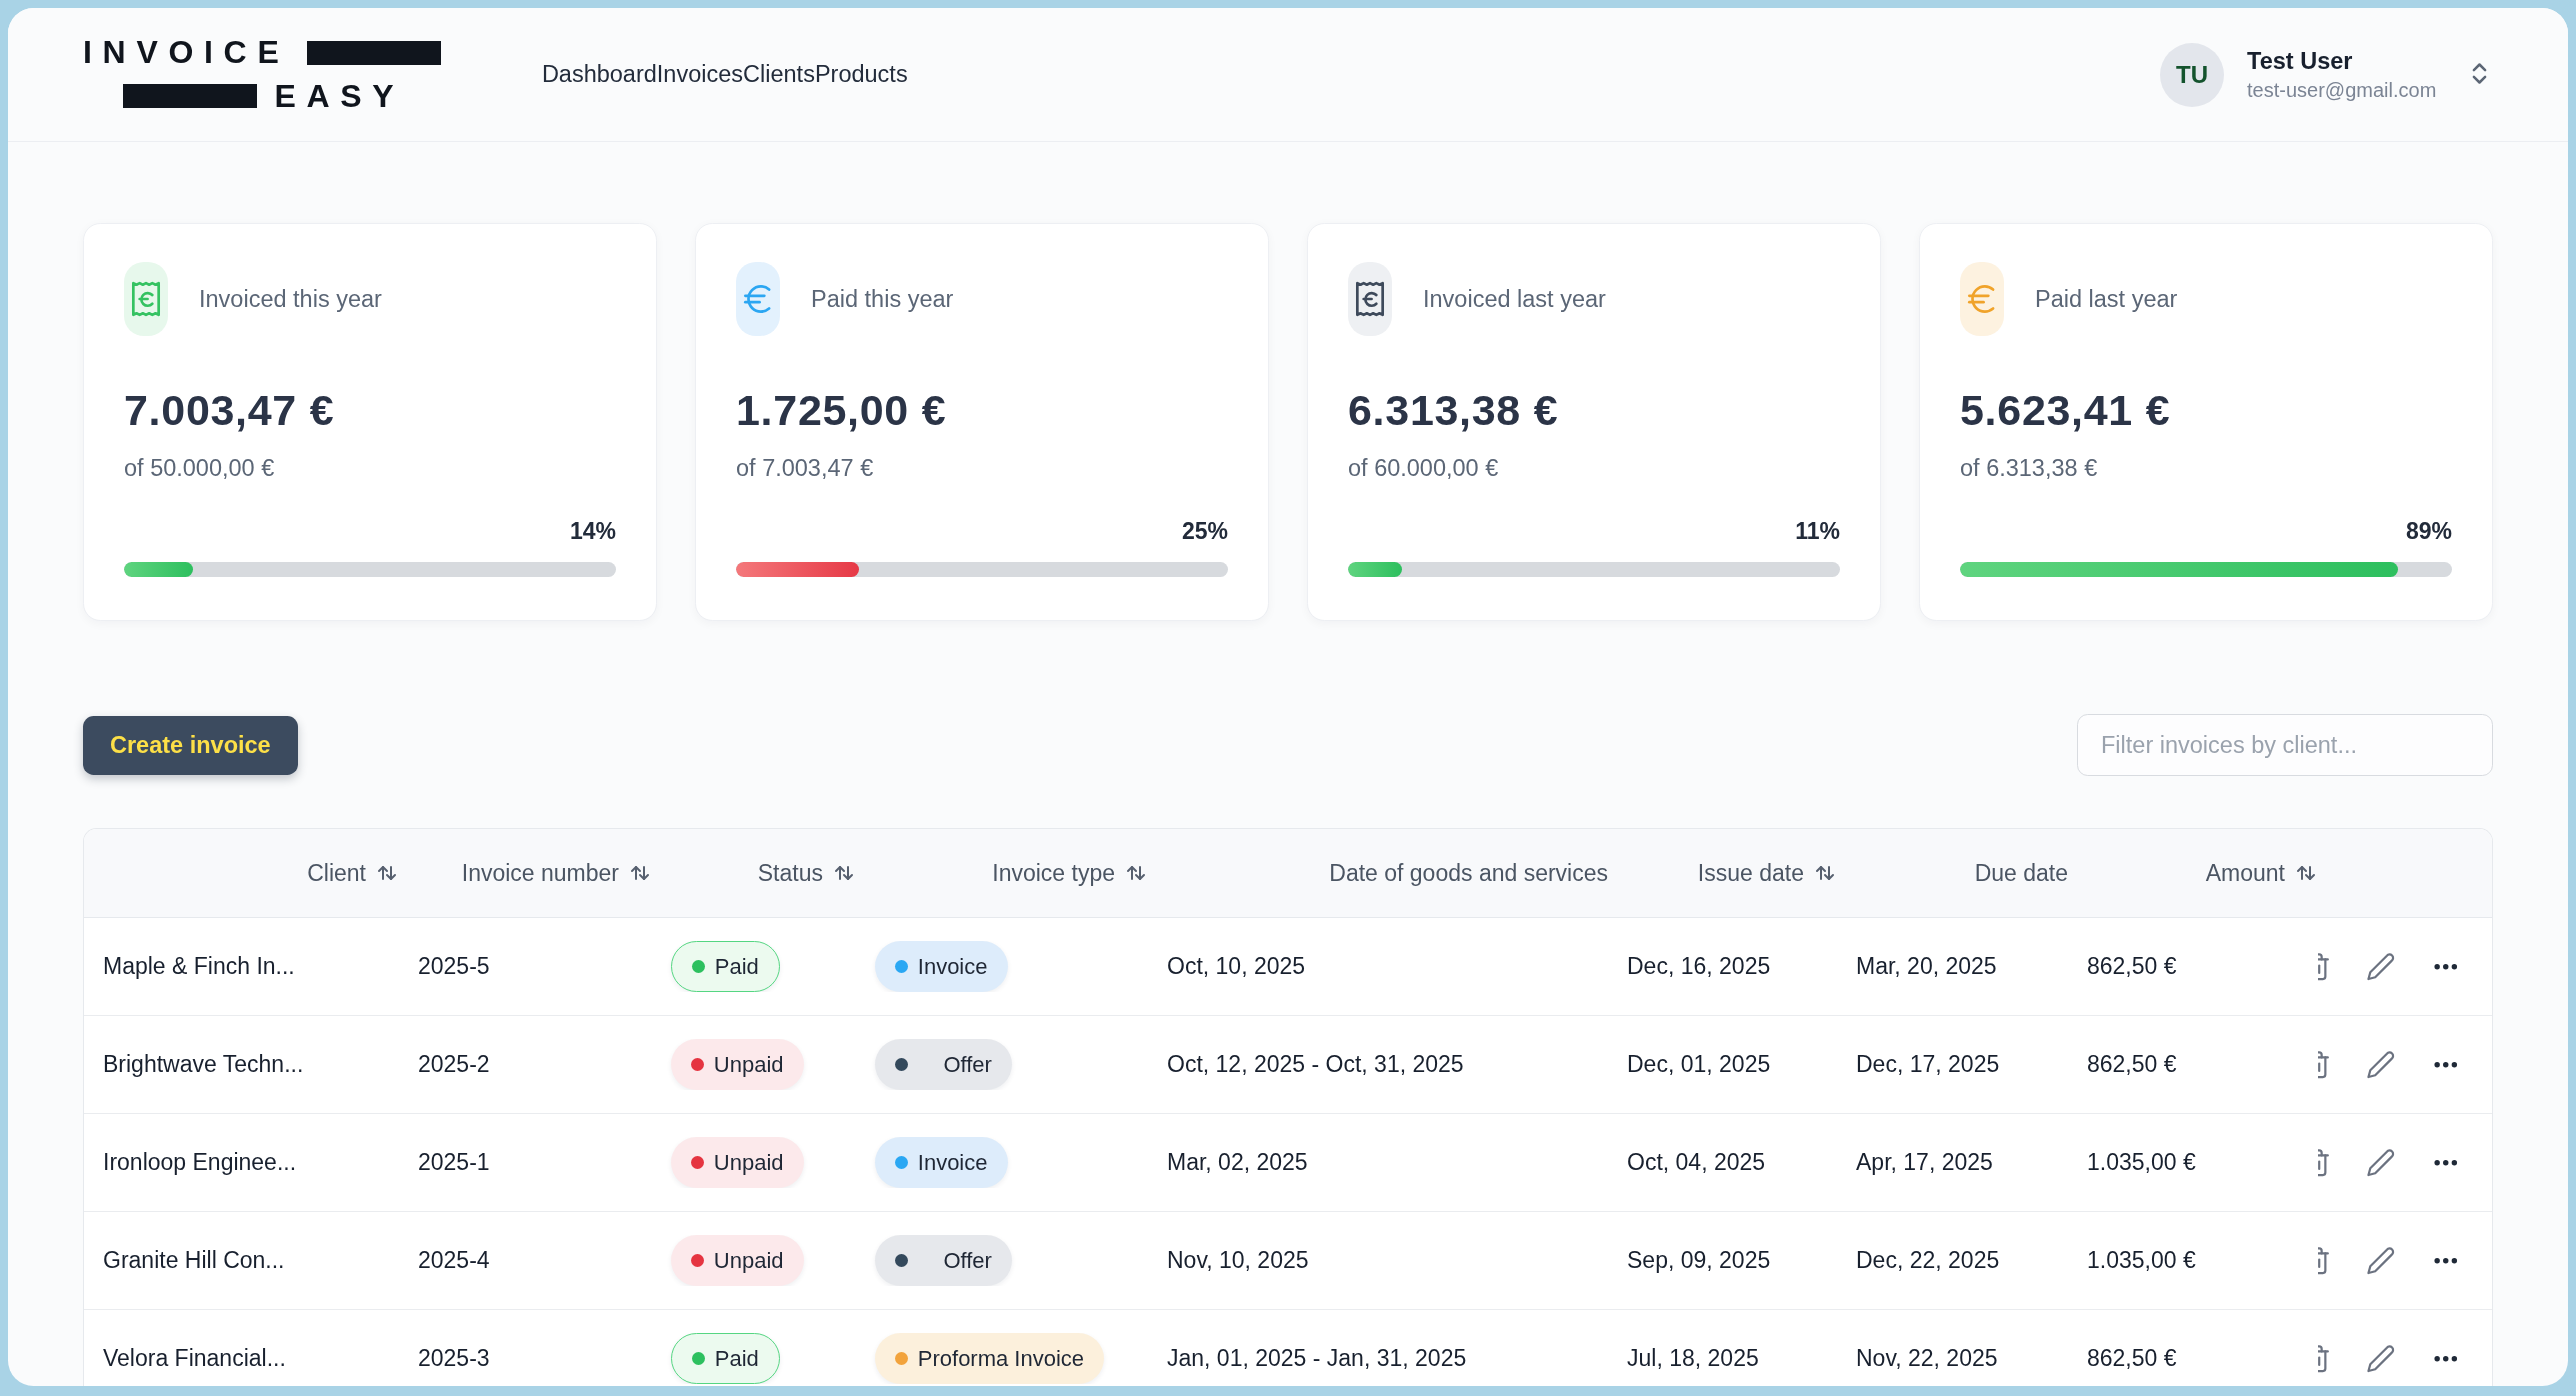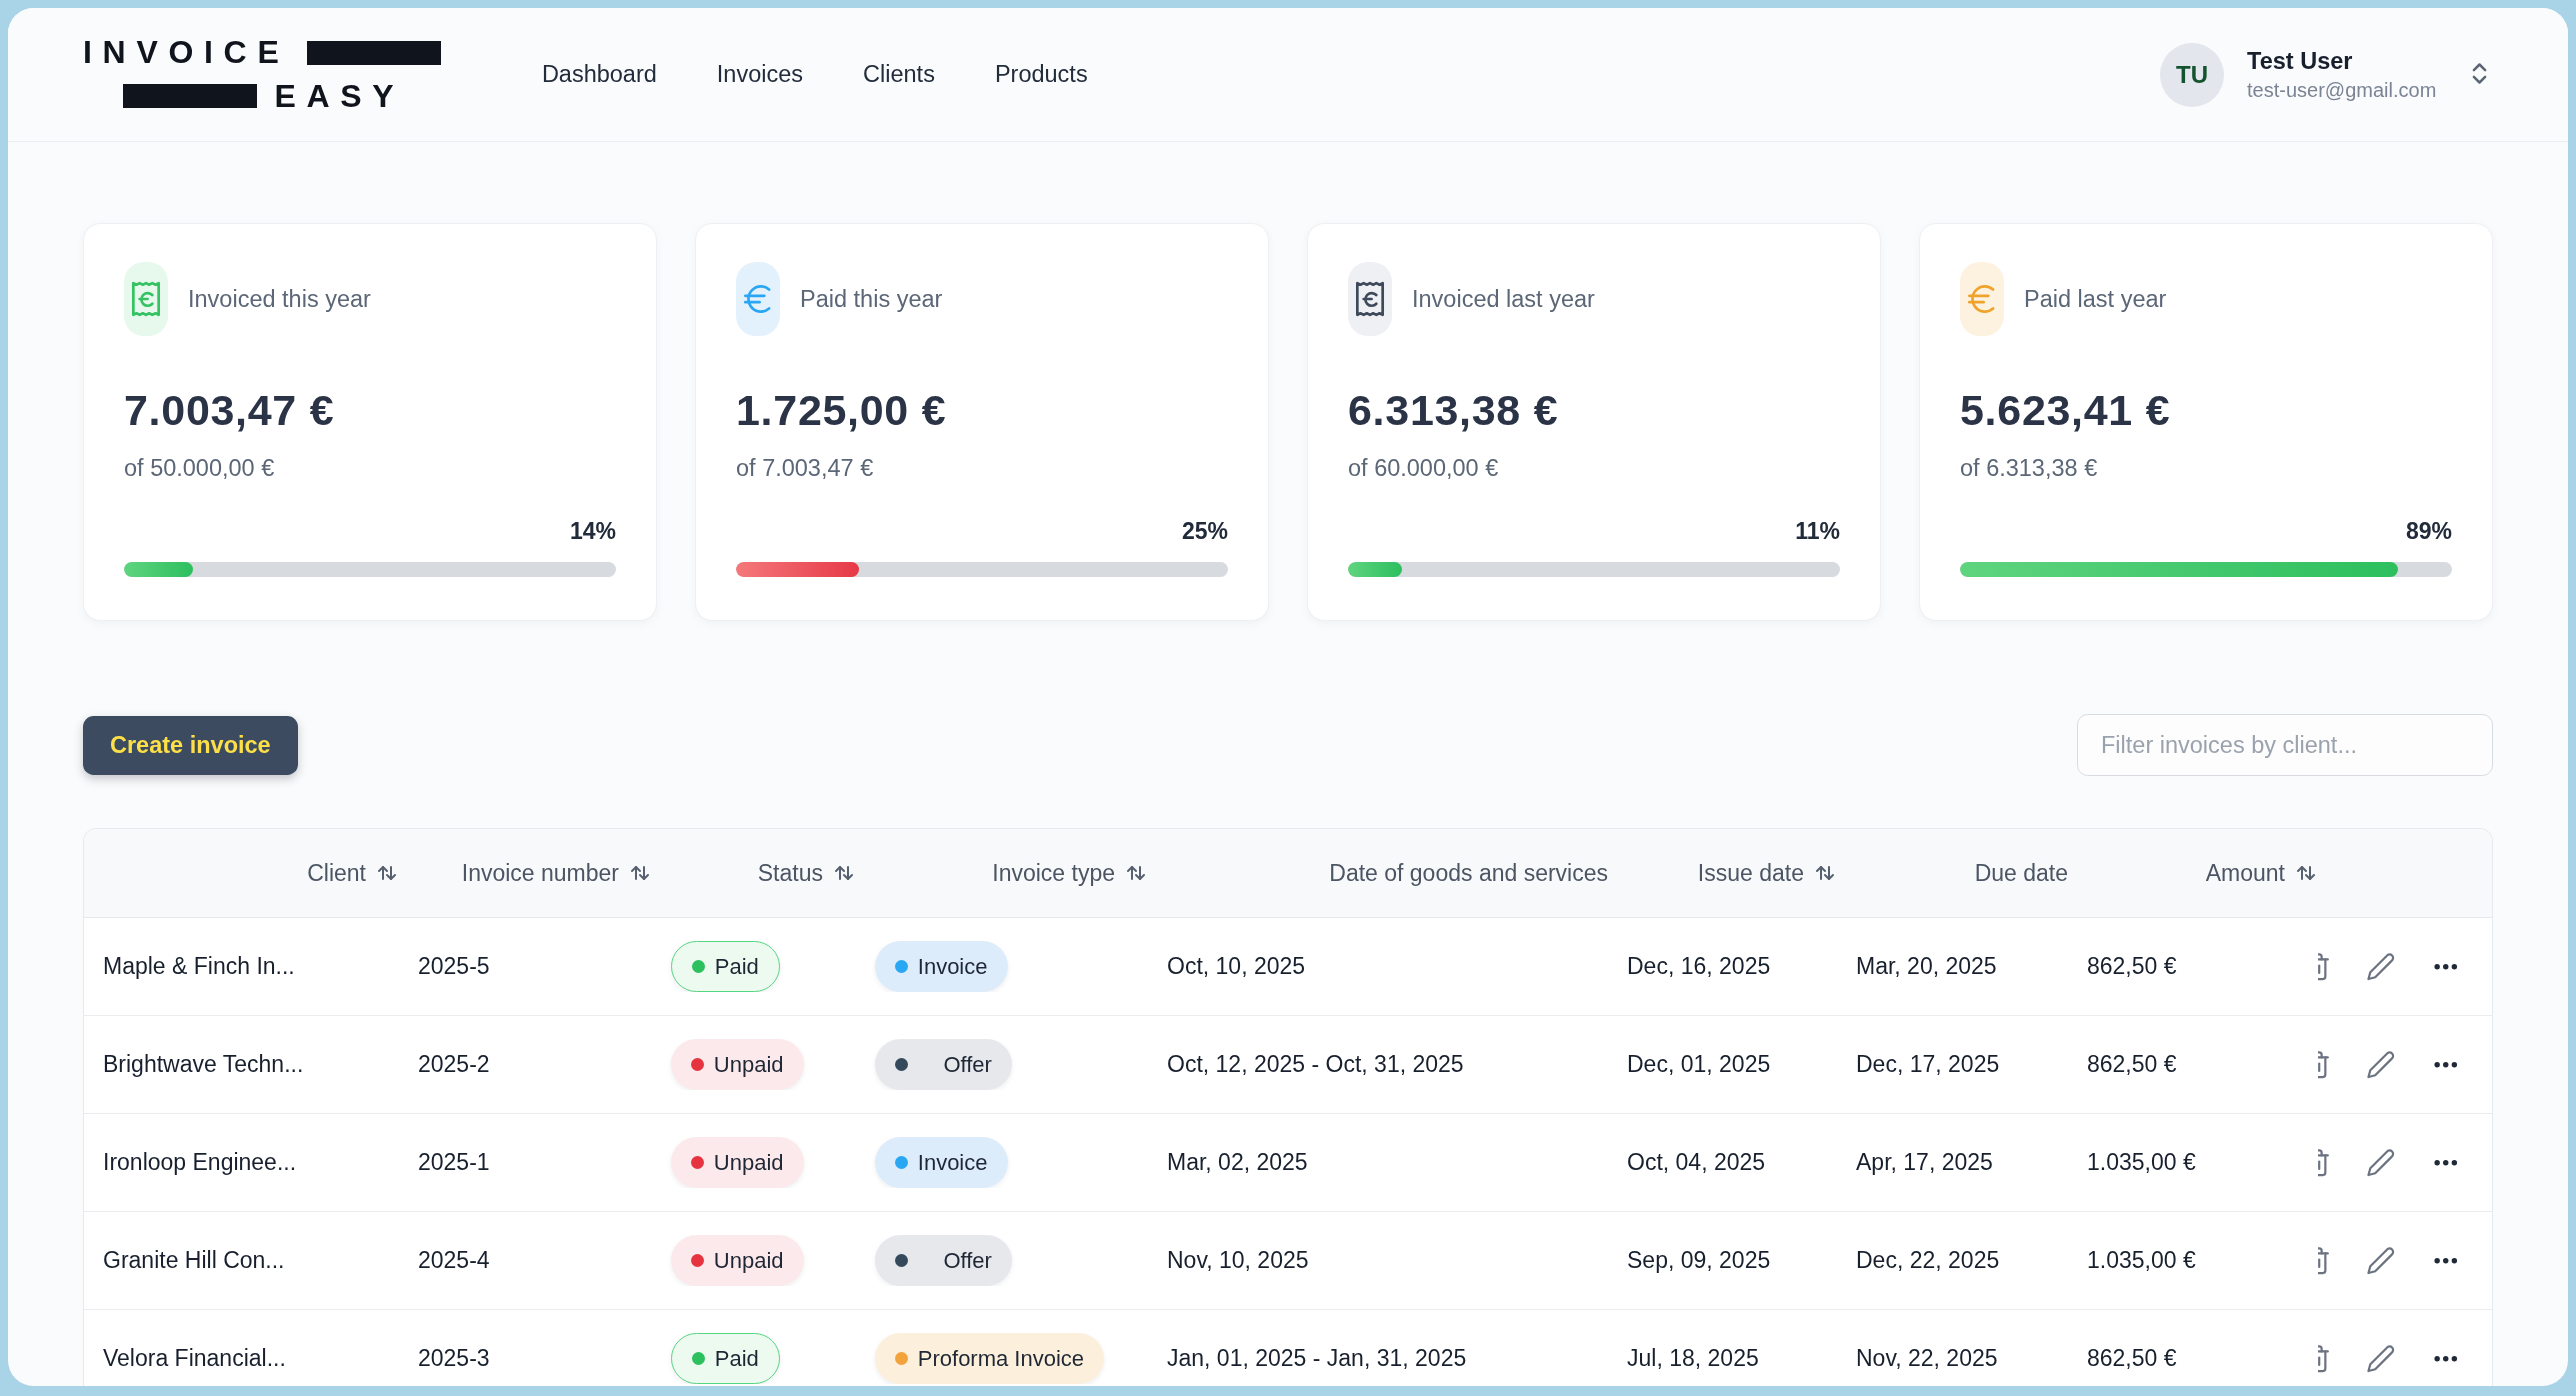--- a/index.html
+++ b/index.html
@@ -28,21 +28,21 @@
   .logo { display:flex; flex-direction:column; gap:6.7px; cursor:pointer; }
   .logo .row { display:flex; align-items:center; gap:17.4px; }
   .logo .word {
     font-size:32px; font-weight:800; letter-spacing:10.7px; color:#10151d;
   }
   .logo .bar { height:24px; background:#10151d; }
   .logo .bar.b1 { width:134px; }
   .logo .bar.b2 { width:134px; margin-left:40px; }
   .logo .row.second { margin-left:0; }
 
-  nav.mainnav { display:flex; gap:60px; margin-left:101px; }
+  nav.mainnav { display:flex; margin-left:101px; }
   nav.mainnav a {
     font-size:23.5px; color:#232c3b; text-decoration:none; font-weight:500;
     cursor:pointer;
   }
 
   .userchip { margin-left:auto; display:flex; align-items:center; gap:23px; cursor:pointer; }
   .avatar {
     width:64px; height:64px; border-radius:50%;
     background:#e3e6ec; color:#14532d;
     display:flex; align-items:center; justify-content:center;
@@ -58,21 +58,21 @@
 
   .cards {
     margin-top:81px;
     display:grid; grid-template-columns:repeat(4,1fr); gap:38px;
   }
   .card {
     background:#ffffff; border:1.3px solid #edeff3; border-radius:17.4px;
     padding:38px 40px 43px 40px;
     box-shadow:0 2.7px 9.4px rgba(25,35,55,0.04);
   }
-  .card-head { display:flex; align-items:center; gap:20px; }
+  .card-head { display:flex; align-items:center; gap:31px; }
   .iconbox {
     width:44px; height:74px; border-radius:20px;
     display:flex; align-items:center; justify-content:center;
   }
   .iconbox svg { width:38px; height:38px; }
   .iconbox.green  { background:#e7f8ec; color:#35c262; }
   .iconbox.blue   { background:#e3f1fd; color:#2ba6f2; }
   .iconbox.gray   { background:#eef0f3; color:#3e4a5b; }
   .iconbox.orange { background:#fdf2e0; color:#f0a32a; }
   .card-label { font-size:23.5px; color:#5b6676; }

